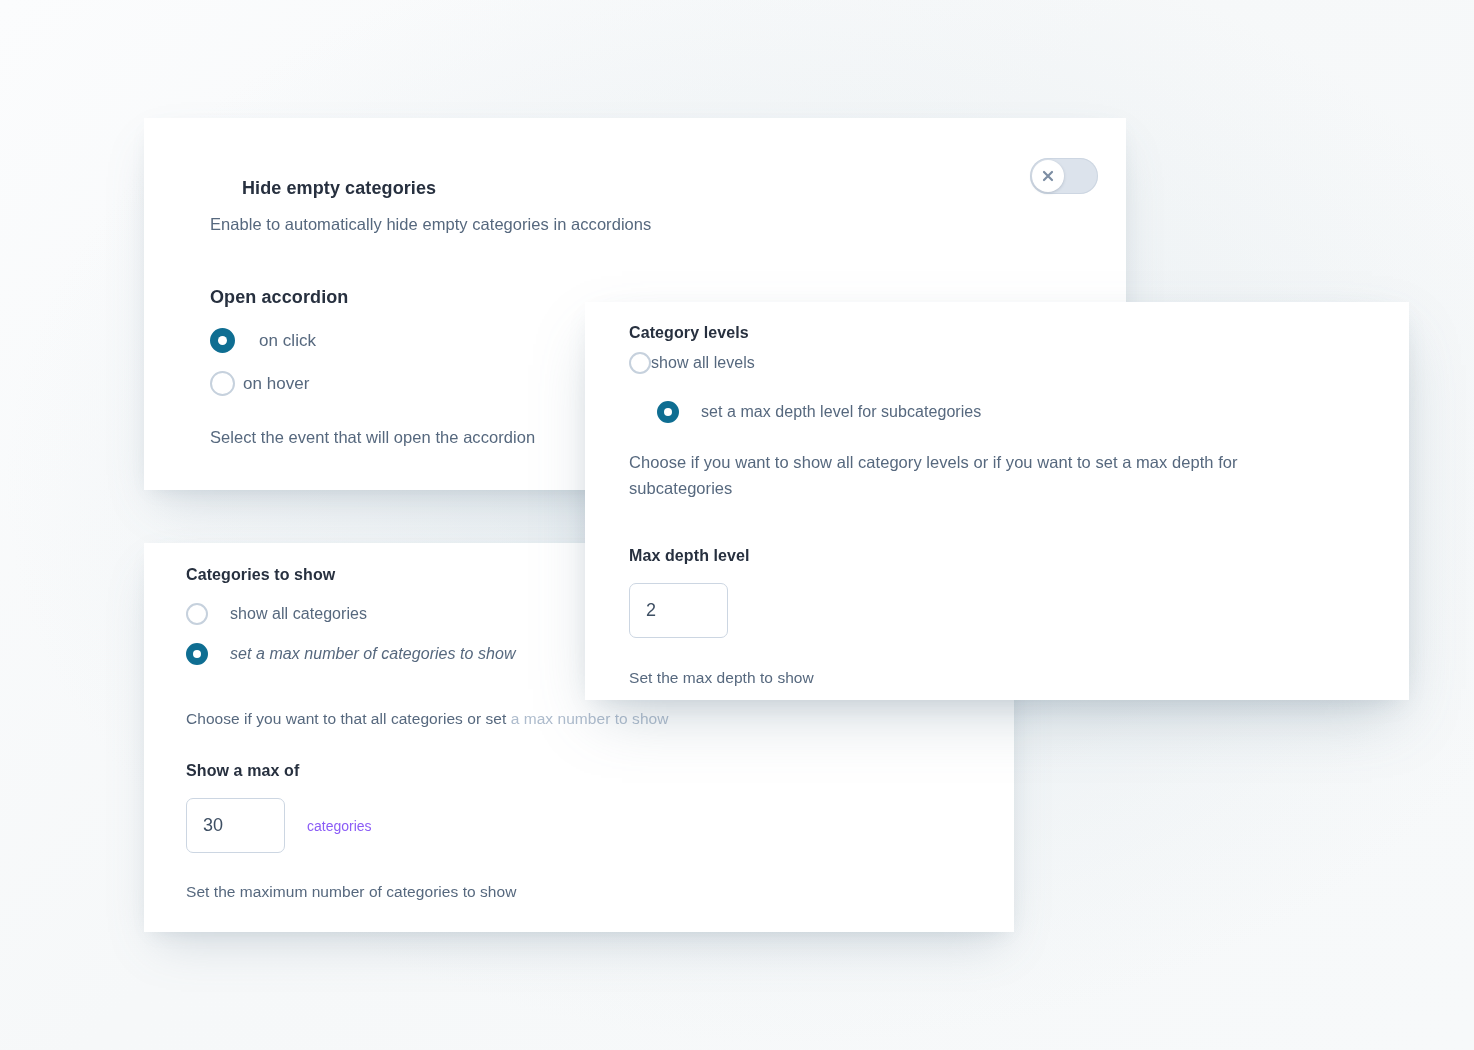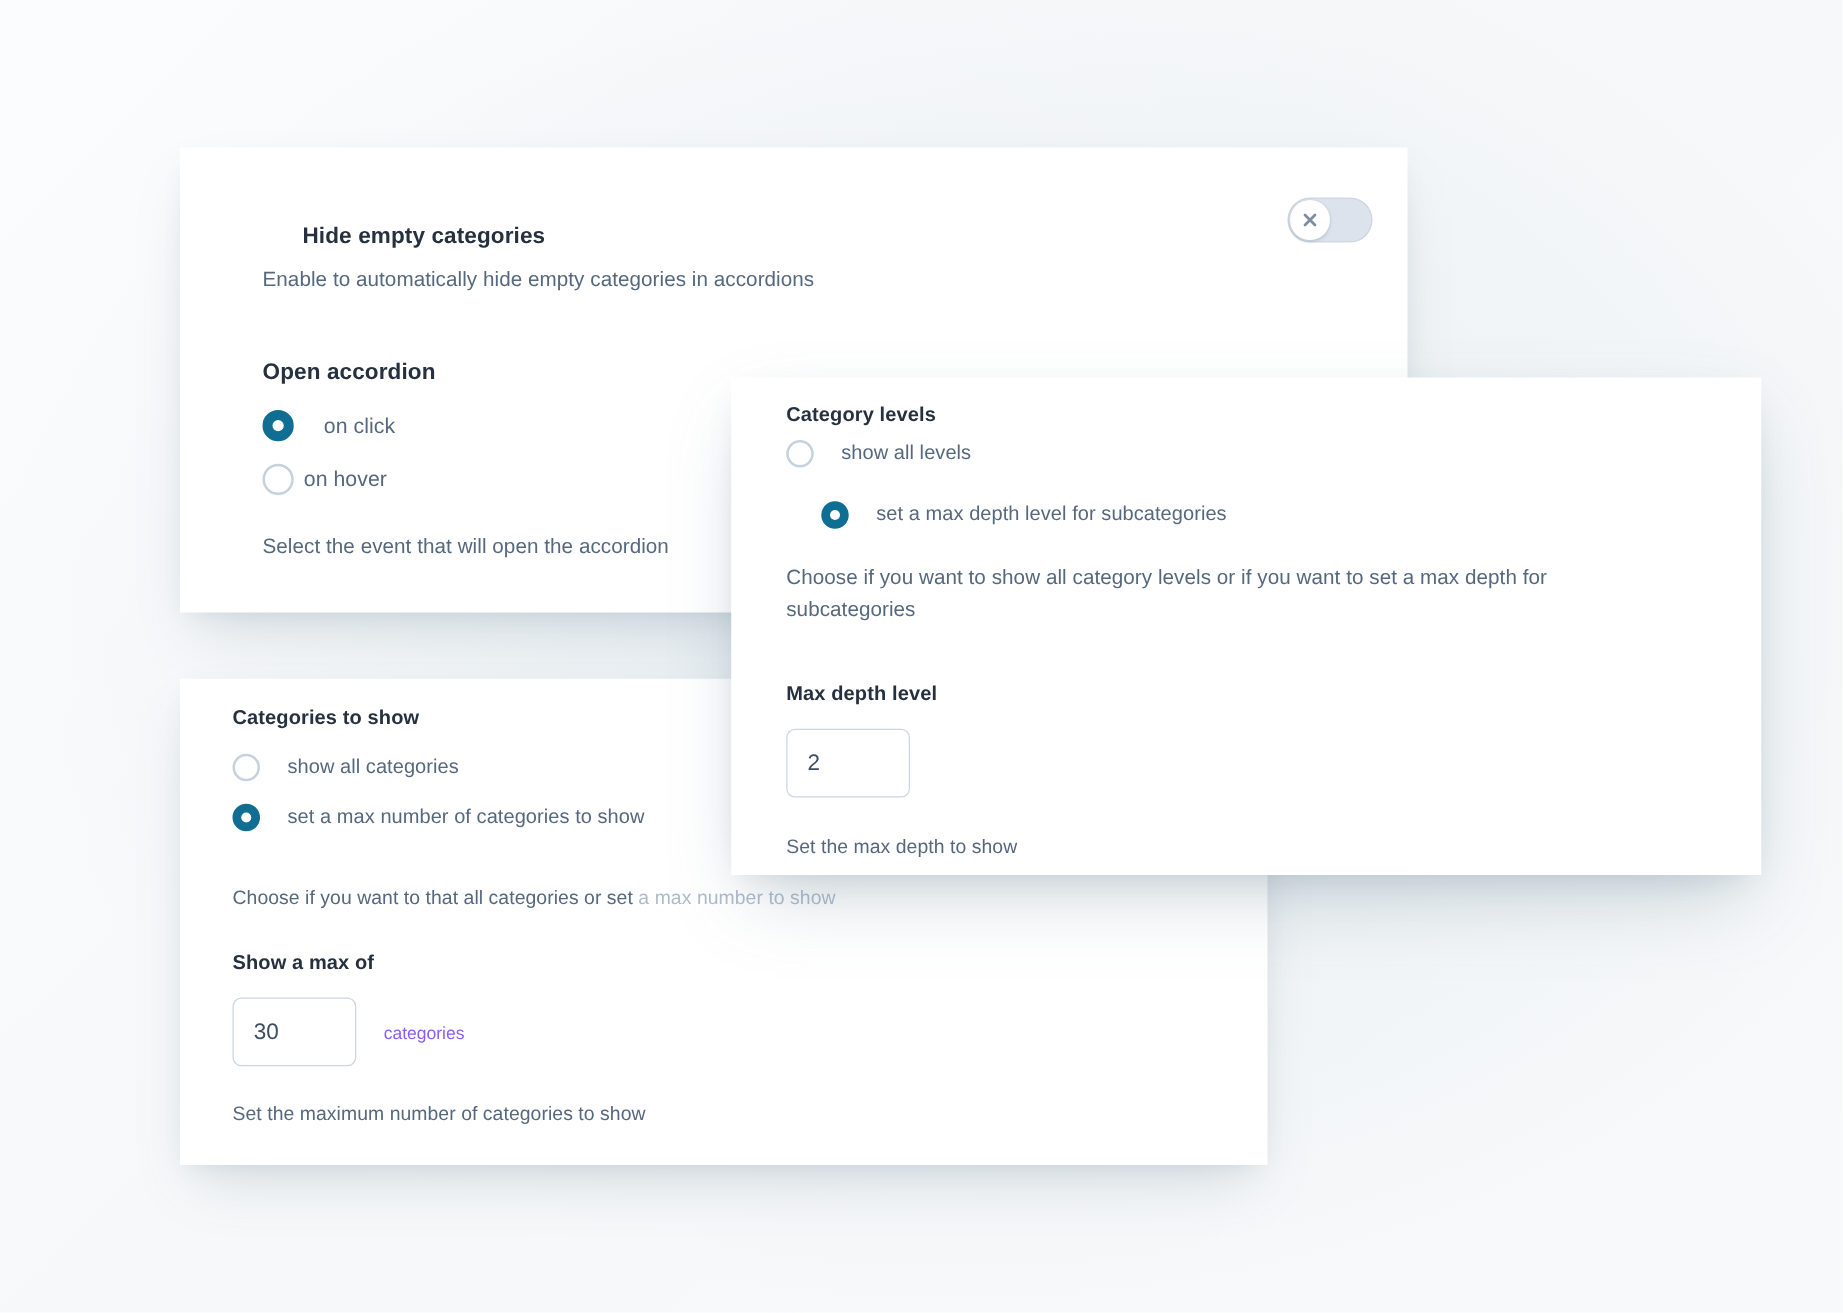--- a/index.html
+++ b/index.html
@@ -160,32 +160,32 @@
   #top-toggle-wrap{ position: absolute; left: 886px; top: 40px; }
   #top-desc       { position: absolute; left: 66px; top: 94px; }
   #top-sub-title  { position: absolute; left: 66px; top: 169px; }
   #top-radio-1    { position: absolute; left: 66px; top: 210px; gap: 24px; }
   #top-radio-2    { position: absolute; left: 66px; top: 253px; gap: 8px; }
   #top-foot       { position: absolute; left: 66px; top: 307px; white-space: nowrap; }
 
   
   #panel-middle .inner { position: relative; height: 100%; }
   #mid-title   { position: absolute; left: 44px; top: 22px; }
-  #mid-radio-1 { position: absolute; left: 44px; top: 50px; gap: 22px; }
+  #mid-radio-1 { position: absolute; left: 44px; top: 50px; }
   #mid-radio-2 { position: absolute; left: 44px; top: 99px; gap: 22px; padding-left: 28px; }
   #mid-desc    { position: absolute; left: 44px; top: 148px; width: 716px; }
   #mid-sub     { position: absolute; left: 44px; top: 245px; }
   #mid-input   { position: absolute; left: 44px; top: 281px; width: 99px; height: 55px; }
   #mid-foot    { position: absolute; left: 44px; top: 348px; }
 
   
   #panel-bottom .inner { position: relative; height: 100%; }
   #bot-title   { position: absolute; left: 42px; top: 23px; }
   #bot-radio-1 { position: absolute; left: 42px; top: 60px; gap: 22px; }
-  #bot-radio-2 { position: absolute; left: 42px; top: 100px; gap: 22px; }
+  #bot-radio-2 { position: absolute; left: 42px; top: 100px; gap: 22px; font-style: italic; }
   #bot-desc    { position: absolute; left: 42px; top: 148px; white-space: nowrap; }
   #bot-sub     { position: absolute; left: 42px; top: 219px; }
   #bot-input-row { position: absolute; left: 42px; top: 255px; display: flex; align-items: center; gap: 22px; }
   #bot-input   { width: 99px; height: 55px; }
   #bot-foot    { position: absolute; left: 42px; top: 321px; }
 
   
   .fade-tail { color: #aebccd; }
 </style>
 </head>

